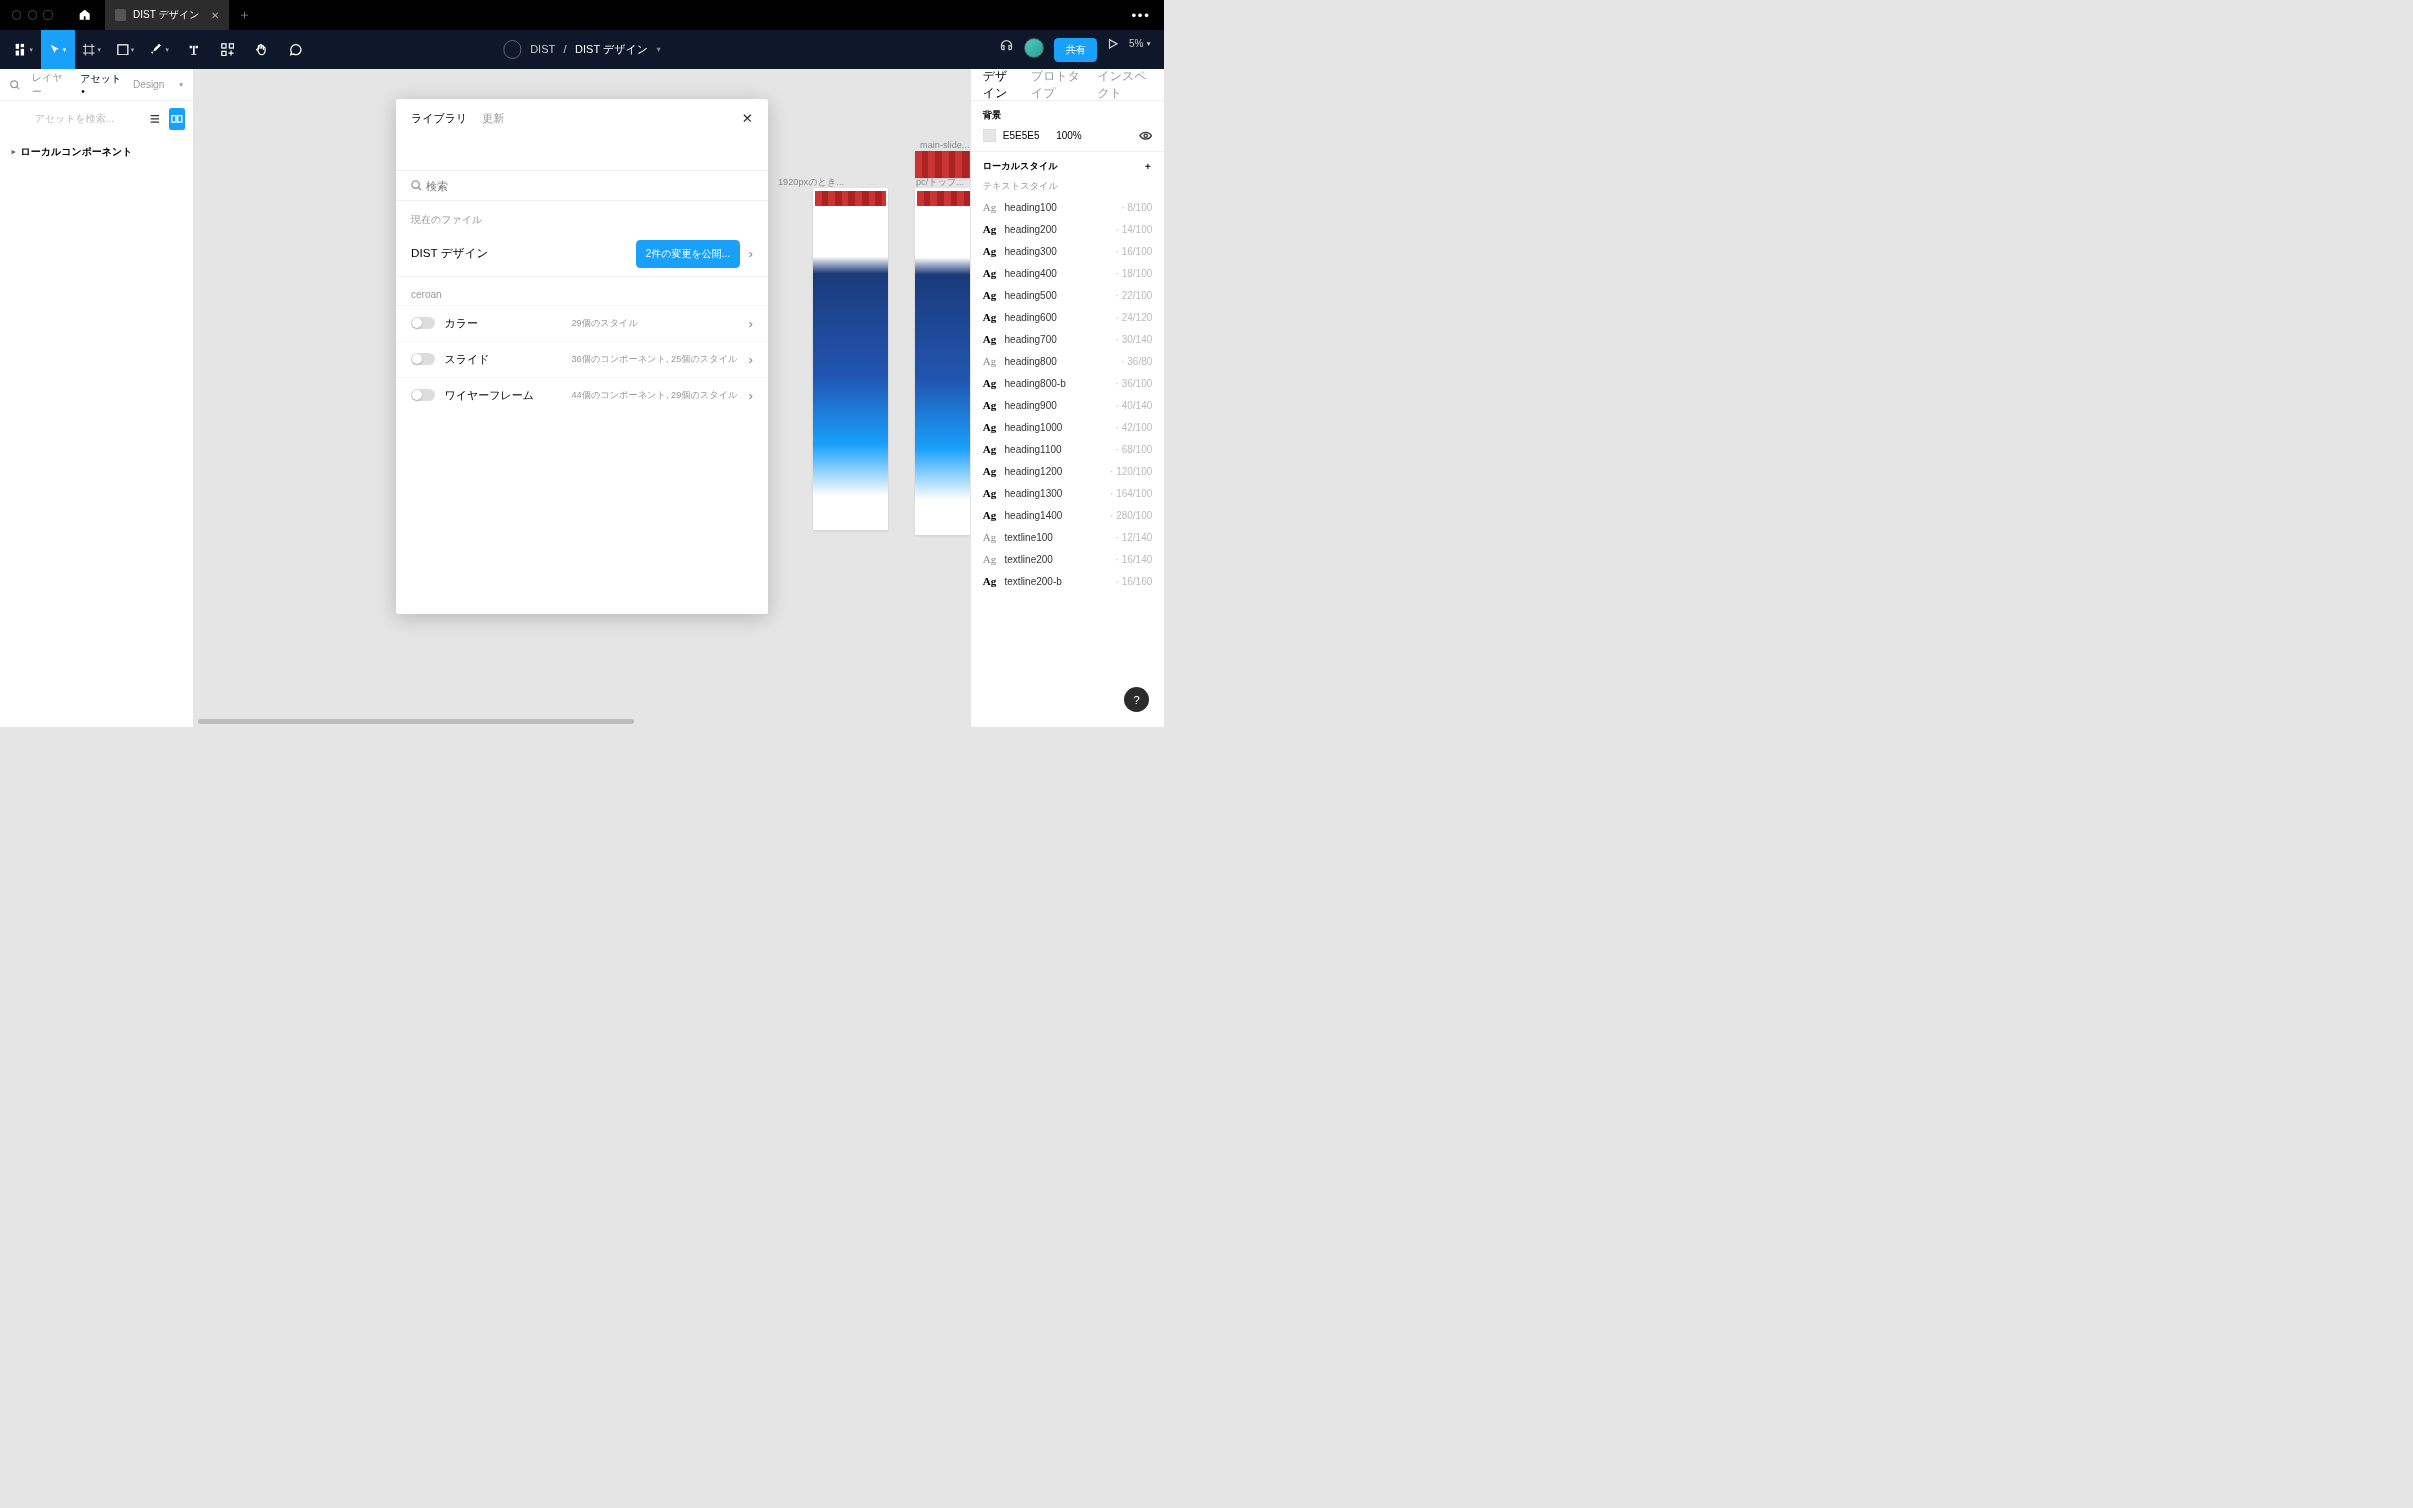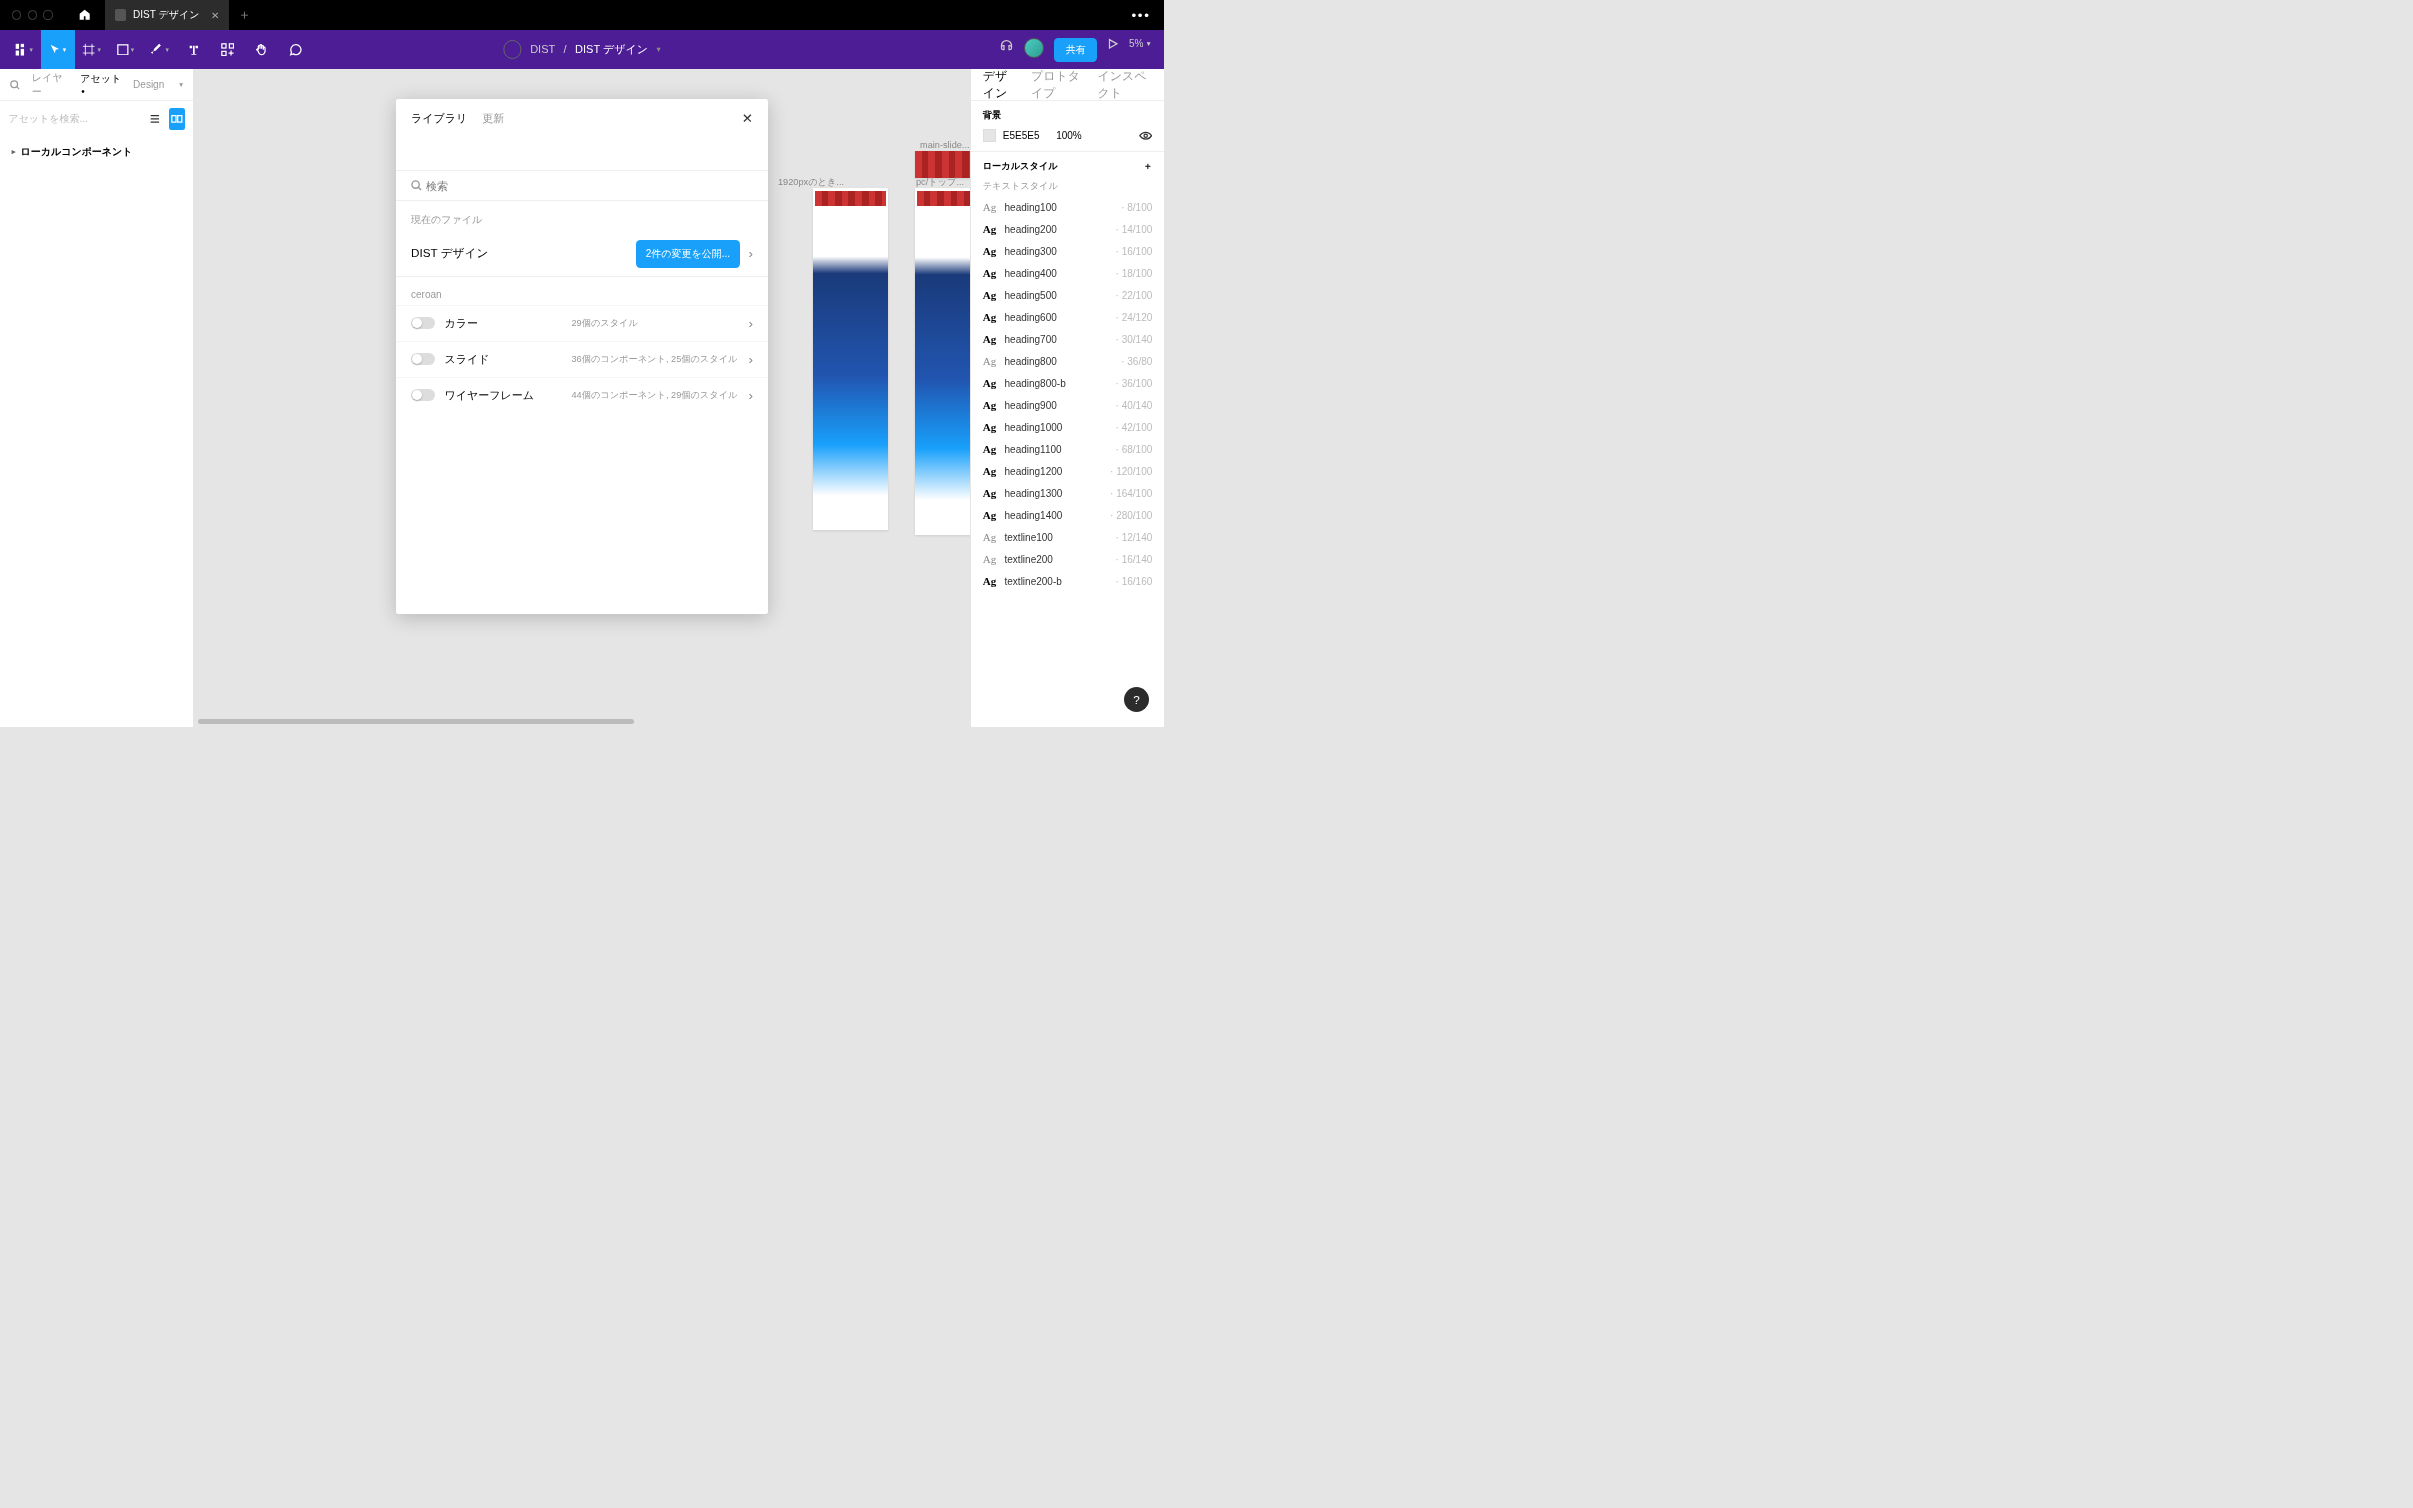--- a/index.html
+++ b/index.html
@@ -10,21 +10,21 @@
 .traffic-lights { display: flex; gap: 6.7px; padding: 0 11.7px; }
 .traffic-light { width: 9.2px; height: 9.2px; border-radius: 50%; border: 0.8px solid #444; }
 .home-icon { width: 27px; height: 30px; display: flex; align-items: center; justify-content: center; color: #fff; margin: 0 6.7px; }
 .tab { height: 30px; background: #2c2c2c; display: flex; align-items: center; padding: 0 10px; gap: 6.7px; color: #fff; font-size: 10px; }
 .tab-icon { width: 11.7px; height: 11.7px; background: #555; border-radius: 1.7px; }
 .tab-close { color: #aaa; margin-left: 5px; cursor: pointer; }
 .new-tab { width: 30px; display: flex; align-items: center; justify-content: center; color: #888; }
 .window-menu { margin-left: auto; padding: 0 13.4px; color: #fff; letter-spacing: 1.7px; }
 
 
-.toolbar { height: 39px; background: #4c1d95; display: flex; align-items: center; padding: 0 6.7px; }
+.toolbar { height: 39px; background: #0f172a; display: flex; align-items: center; padding: 0 6.7px; }
 .tool-btn { width: 34px; height: 39px; display: flex; align-items: center; justify-content: center; color: #fff; position: relative; }
 .tool-btn.active { background: #18a0fb; }
 .tool-btn .caret { font-size: 6.7px; margin-left: 1.7px; color: #aaa; }
 .toolbar-center { position: absolute; left: 50%; transform: translateX(-50%); display: flex; align-items: center; gap: 8.4px; color: #ccc; font-size: 11px; }
 .avatar-circle { width: 18.4px; height: 18.4px; border-radius: 50%; border: 0.8px solid #666; }
 .toolbar-right { margin-left: auto; display: flex; align-items: flex-start; gap: 10px; }
 .headphones-icon { color: #ccc; }
 .user-avatar { width: 20px; height: 20px; border-radius: 50%; background: linear-gradient(135deg,#4ecdc4,#2c9c8f); border: 0.8px solid #555; }
 .share-btn { background: #18a0fb; color: #fff; padding: 5px 11.7px; border-radius: 4.2px; font-size: 10px; border: none; }
 .play-icon { color: #ccc; }
@@ -32,21 +32,21 @@
 
 
 .left-panel { position: absolute; top: 69px; left: 0; width: 194px; bottom: 0; background: #fff; border-right: 0.8px solid #e5e5e5; }
 .panel-tabs { display: flex; align-items: center; height: 32px; padding: 0 10px; gap: 11.7px; border-bottom: 0.8px solid #eee; font-size: 10px; }
 .panel-tabs .search-ico { color: #999; }
 .panel-tab { color: #999; cursor: pointer; }
 .panel-tab.active { color: #000; font-weight: 500; }
 .panel-tab-dot::after { content: "•"; margin-left: 0.8px; }
 .design-dd { margin-left: auto; color: #999; display: flex; align-items: center; gap: 15px; }
 .asset-search-row { display: flex; align-items: center; padding: 6.7px 8.4px; gap: 6.7px; }
-.asset-search { flex: 1; border: none; font-size: 10px; color: #333; outline: none; }
+.asset-search { flex: 1; border: none; font-size: 10px; color: #333; outline: none; text-align: center; }
 .asset-search::placeholder { color: #bbb; }
 .icon-btn { width: 22px; height: 22px; display: flex; align-items: center; justify-content: center; border-radius: 2.5px; }
 .icon-btn.active { background: #18a0fb; color: #fff; }
 .local-comp { padding: 8.4px 11.7px; font-size: 10px; font-weight: 600; display: flex; align-items: center; gap: 5px; }
 .local-comp::before { content: "▸"; font-size: 7.5px; color: #666; }
 
 
 .canvas { position: absolute; top: 69px; left: 194px; right: 194px; bottom: 0; background: #e5e5e5; overflow: hidden; }
 .frame-label { position: absolute; font-size: 9.2px; color: #888; }
 .frame { position: absolute; background: #fff; box-shadow: 0 0.8px 2.5px rgba(0,0,0,0.1); }

